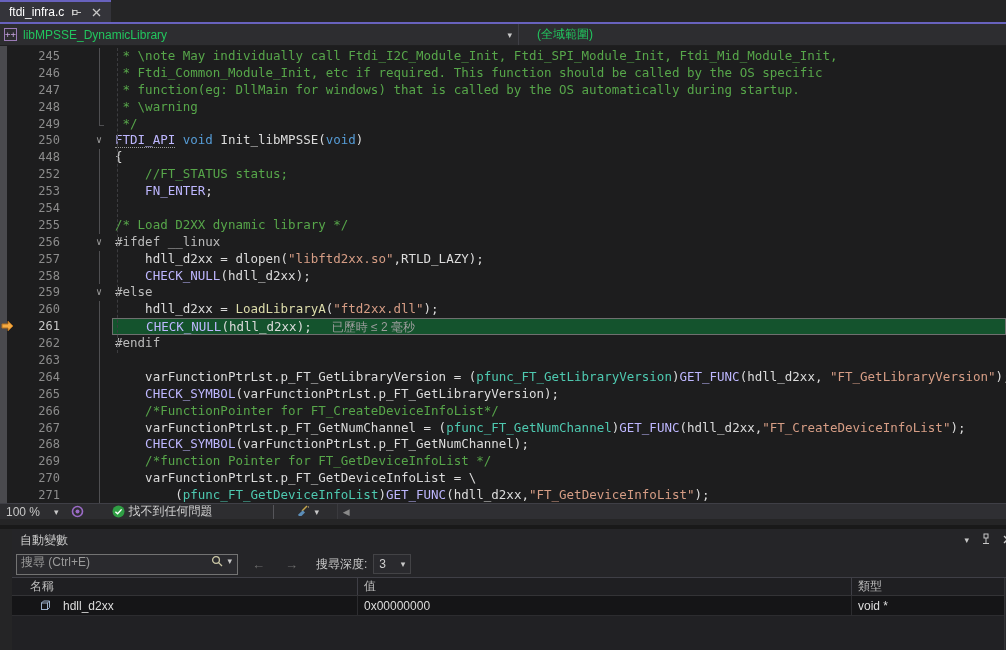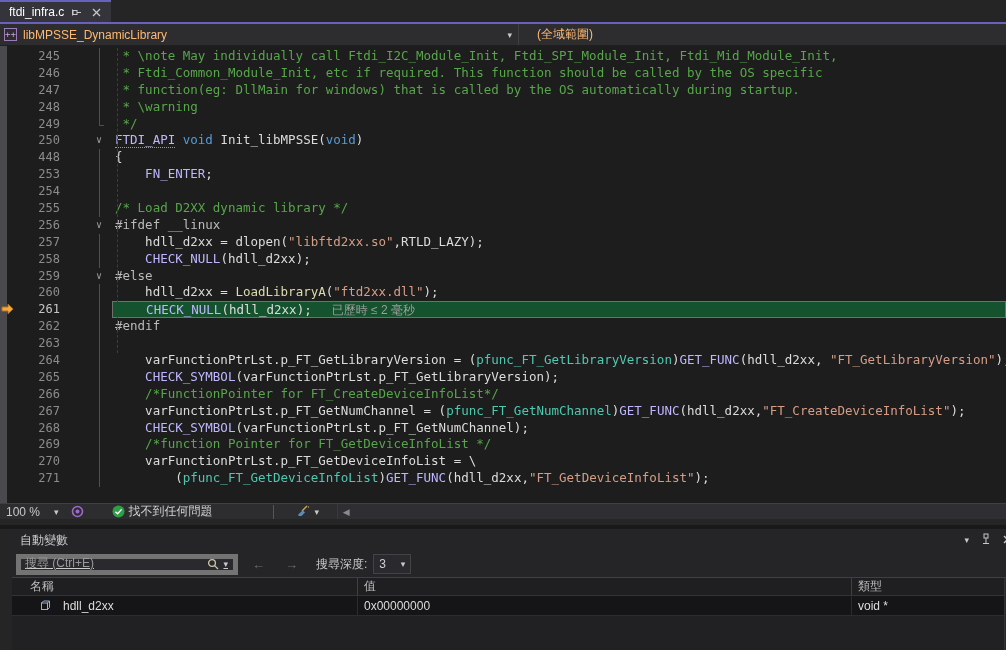--- a/index.html
+++ b/index.html
@@ -19,21 +19,21 @@
   
   #navbar { position:absolute; left:0; top:24px; width:1006px; height:22px; background:#2d2d30;
             display:flex; align-items:center; border-bottom:1px solid #1f1f20; }
   .nav-left { display:flex; align-items:center; justify-content:space-between; width:518px; height:100%; padding:0 6px 0 4px; }
   .nav-left-inner { display:flex; align-items:center; gap:6px; }
   .cpp-icon { width:13px; height:13px; border:1px solid #9B7BB8; color:#C5A3DD; font-size:9px; line-height:11px;
               text-align:center; font-family:"DejaVu Sans Mono",monospace; background:#2d2d30; }
   .nav-sep { width:1px; height:100%; background:#3f3f46; }
   .nav-right { display:flex; align-items:center; padding-left:18px; }
   .caret { color:#c8c8c8; font-size:9px; }
-  .nav-text { color:#fdba74; }
+  .nav-text { color:#22c55e; }
   
   #editor { position:absolute; left:0; top:46px; width:1006px; height:457px; background:#1d1d1e;
             font-family:"DejaVu Sans Mono",monospace; font-size:12.5px; overflow:hidden; padding-top:2px; }
   #indicator-strip { position:absolute; left:0; top:0; width:7px; height:457px; background:#4A4A4E; }
   .code-row { position:relative; display:flex; height:16.9px; line-height:16.9px; white-space:pre; }
   .glyph-col { width:16px; flex:none; position:relative; }
   .num-col { width:52px; flex:none; text-align:right; padding-right:8px; color:#8c8c8c; font-size:12px; }
   .num-col.cur { color:#c6c6c6; }
   .fold-col { width:22px; margin-left:20px; flex:none; color:#9a9a9a; text-align:center; font-size:10px; position:relative; }
   .fold-vline { position:absolute; left:50%; top:0; bottom:0; width:1px; background:#4f4f52; }
@@ -58,21 +58,21 @@
   .cleanup { display:flex; align-items:center; gap:5px; }
   .hscroll { flex:1 1 auto; height:100%; margin-left:18px; background:#2f2f33; display:flex; align-items:center; border-left:1px solid #3a3a3e; }
   .hscroll-arrow { width:16px; text-align:center; color:#8a8a8a; font-size:9px; }
   
   #panel-gap { position:absolute; left:0; top:525px; width:1006px; height:4px; background:#191919; }
   #autos { position:absolute; left:12px; top:529px; width:1006px; height:94px; background:#252528; }
   .autos-title { height:22px; display:flex; align-items:center; justify-content:space-between; padding:0 6px 0 8px; }
   .autos-title-label { color:#cccccc; }
   .title-icons { display:flex; align-items:center; gap:12px; color:#c8c8c8; }
   .autos-toolbar { height:26px; display:flex; align-items:center; padding:0 4px; gap:0; }
-  .searchbox { width:222px; height:21px; background:#2a2a2e; border:5px solid #737373; display:flex; align-items:flex-end;text-decoration:underline; }
+  .searchbox { width:222px; height:21px; background:#2a2a2e; border:1px solid #737373; display:flex; align-items:flex-start; }
   .searchbox input { flex:1 1 auto; background:transparent; border:none; outline:none; color:#d0d0d0;
                      font-family:"Liberation Sans","DejaVu Sans",sans-serif; font-size:12px; padding:0 4px; min-width:0; }
   .searchbox input::placeholder { color:#9a9a9a; }
   .search-ico { display:flex; align-items:center; gap:4px; padding:0 5px; }
   .tb-arrow { color:#6d6d6d; font-size:13px; margin:0 10px; }
   .tb-arrow.first { margin-left:14px; }
   .depth-label { color:#c8c8c8; margin:0 6px 0 8px; }
   .depth-select { width:38px; height:20px; background:#2a2a2e; border:1px solid #434346; display:flex;
                   align-items:center; justify-content:space-between; padding:0 5px; color:#d0d0d0; }
   .autos-grid { position:relative; border-top:1px solid #3f3f46; }
@@ -135,20 +135,21 @@
   <div id="editor">
     <div id="indicator-strip"></div>
     <div>
         <div class="code-row"><div class="glyph-col"></div><div class="num-col">245</div><div class="fold-col"><div class="fold-vline"></div></div><div class="code-col"><span class="tok-c"> * \note May individually call Ftdi_I2C_Module_Init, Ftdi_SPI_Module_Init, Ftdi_Mid_Module_Init,</span></div></div>
         <div class="code-row"><div class="glyph-col"></div><div class="num-col">246</div><div class="fold-col"><div class="fold-vline"></div></div><div class="code-col"><span class="tok-c"> * Ftdi_Common_Module_Init, etc if required. This function should be called by the OS specific</span></div></div>
         <div class="code-row"><div class="glyph-col"></div><div class="num-col">247</div><div class="fold-col"><div class="fold-vline"></div></div><div class="code-col"><span class="tok-c"> * function(eg: DllMain for windows) that is called by the OS automatically during startup.</span></div></div>
         <div class="code-row"><div class="glyph-col"></div><div class="num-col">248</div><div class="fold-col"><div class="fold-vline"></div></div><div class="code-col"><span class="tok-c"> * \warning</span></div></div>
         <div class="code-row"><div class="glyph-col"></div><div class="num-col">249</div><div class="fold-col"><div class="fold-corner"></div></div><div class="code-col"><span class="tok-c"> */</span></div></div>
         <div class="code-row"><div class="glyph-col"></div><div class="num-col">250</div><div class="fold-col">∨</div><div class="code-col"><span class="tok-m tok-u">FTDI_API</span><span class="tok-d"> </span><span class="tok-k">void</span><span class="tok-d"> Init_libMPSSE(</span><span class="tok-k">void</span><span class="tok-d">)</span></div></div>
         <div class="code-row"><div class="glyph-col"></div><div class="num-col">448</div><div class="fold-col"><div class="fold-vline"></div></div><div class="code-col"><span class="tok-d">{</span></div></div>
+        <div class="code-row"><div class="glyph-col"></div><div class="num-col">252</div><div class="fold-col"><div class="fold-vline"></div></div><div class="code-col"><span class="tok-c">    //FT_STATUS status;</span></div></div>
         <div class="code-row"><div class="glyph-col"></div><div class="num-col">253</div><div class="fold-col"><div class="fold-vline"></div></div><div class="code-col"><span class="tok-d">    </span><span class="tok-m">FN_ENTER</span><span class="tok-d">;</span></div></div>
         <div class="code-row"><div class="glyph-col"></div><div class="num-col">254</div><div class="fold-col"><div class="fold-vline"></div></div><div class="code-col"></div></div>
         <div class="code-row"><div class="glyph-col"></div><div class="num-col">255</div><div class="fold-col"><div class="fold-vline"></div></div><div class="code-col"><span class="tok-c">/* Load D2XX dynamic library */</span></div></div>
         <div class="code-row"><div class="glyph-col"></div><div class="num-col">256</div><div class="fold-col">∨</div><div class="code-col"><span class="tok-p">#ifdef __linux</span></div></div>
         <div class="code-row"><div class="glyph-col"></div><div class="num-col">257</div><div class="fold-col"><div class="fold-vline"></div></div><div class="code-col"><span class="tok-d">    hdll_d2xx = dlopen(</span><span class="tok-s">"libftd2xx.so"</span><span class="tok-d">,RTLD_LAZY);</span></div></div>
         <div class="code-row"><div class="glyph-col"></div><div class="num-col">258</div><div class="fold-col"><div class="fold-vline"></div></div><div class="code-col"><span class="tok-d">    </span><span class="tok-m">CHECK_NULL</span><span class="tok-d">(hdll_d2xx);</span></div></div>
         <div class="code-row"><div class="glyph-col"></div><div class="num-col">259</div><div class="fold-col">∨</div><div class="code-col"><span class="tok-p">#else</span></div></div>
         <div class="code-row"><div class="glyph-col"></div><div class="num-col">260</div><div class="fold-col"><div class="fold-vline"></div></div><div class="code-col"><span class="tok-d">    hdll_d2xx = </span><span class="tok-f">LoadLibraryA</span><span class="tok-d">(</span><span class="tok-s">"ftd2xx.dll"</span><span class="tok-d">);</span></div></div>
         <div class="code-row"><div class="glyph-col"><svg class="exec-arrow" width="13" height="12" viewBox="0 0 13 12">
               <path d="M1 4 L7 4 L7 1.2 L12 6 L7 10.8 L7 8 L1 8 Z" fill="#F4AA42" stroke="#B5701E" stroke-width="1"></path>

